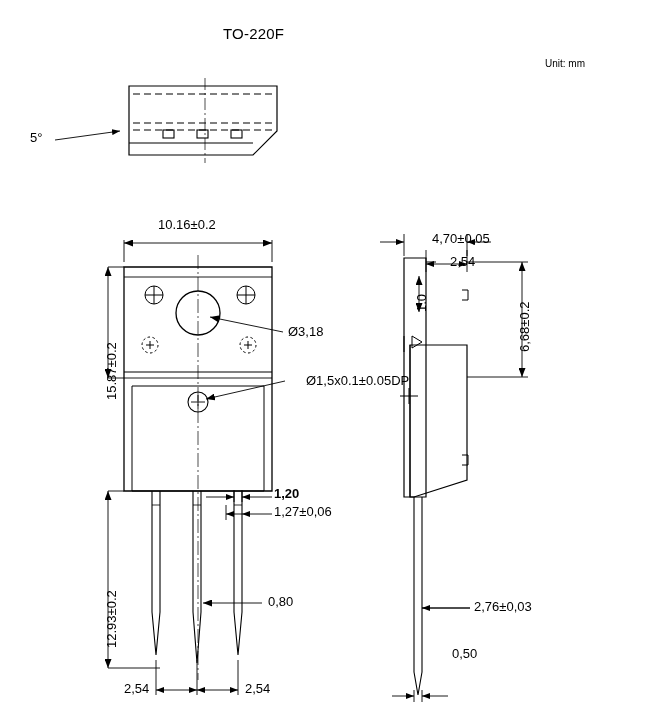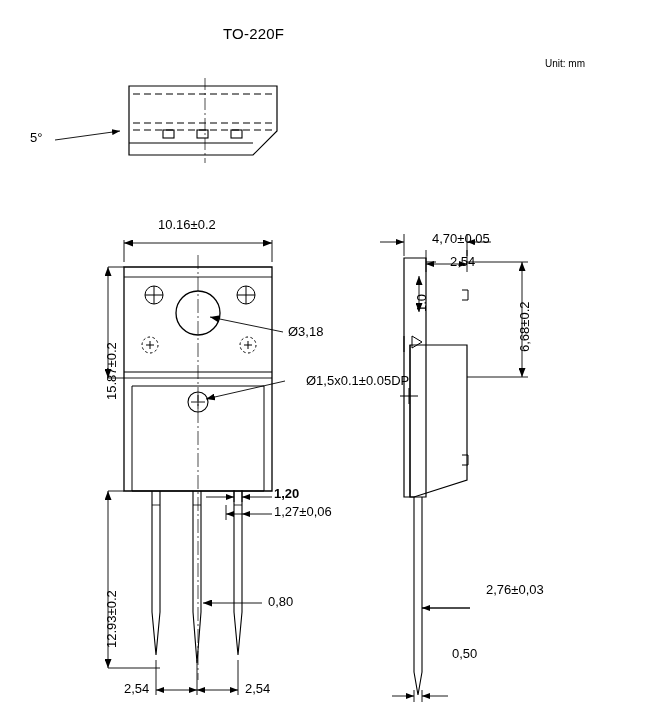--- a/index.html
+++ b/index.html
@@ -241,16 +241,16 @@
   <div class="lbl" style="left:274px; top:505px;">1,27±0,06</div>
   <div class="lbl rot90" style="left:105px; top:648px;">12.93±0.2</div>
   <div class="lbl" style="left:268px; top:595px;">0,80</div>
   <div class="lbl" style="left:124px; top:682px;">2,54</div>
   <div class="lbl" style="left:245px; top:682px;">2,54</div>
 
   <div class="lbl" style="left:400px; top:232px;margin-left:32px;">4,70±0,05</div>
   <div class="lbl" style="left:450px; top:255px;">2,54</div>
   <div class="lbl rot90" style="left:415px; top:312px;">1.0</div>
   <div class="lbl rot90" style="left:518px; top:352px;">6,68±0.2</div>
-  <div class="lbl" style="left:474px; top:583px;margin-left:12px;">2,76±0,03</div>
+  <div class="lbl" style="left:474px; top:600px;">2,76±0,03</div>
   <div class="lbl" style="left:452px; top:647px;">0,50</div>
 
 </div>
 
 </body></html>

